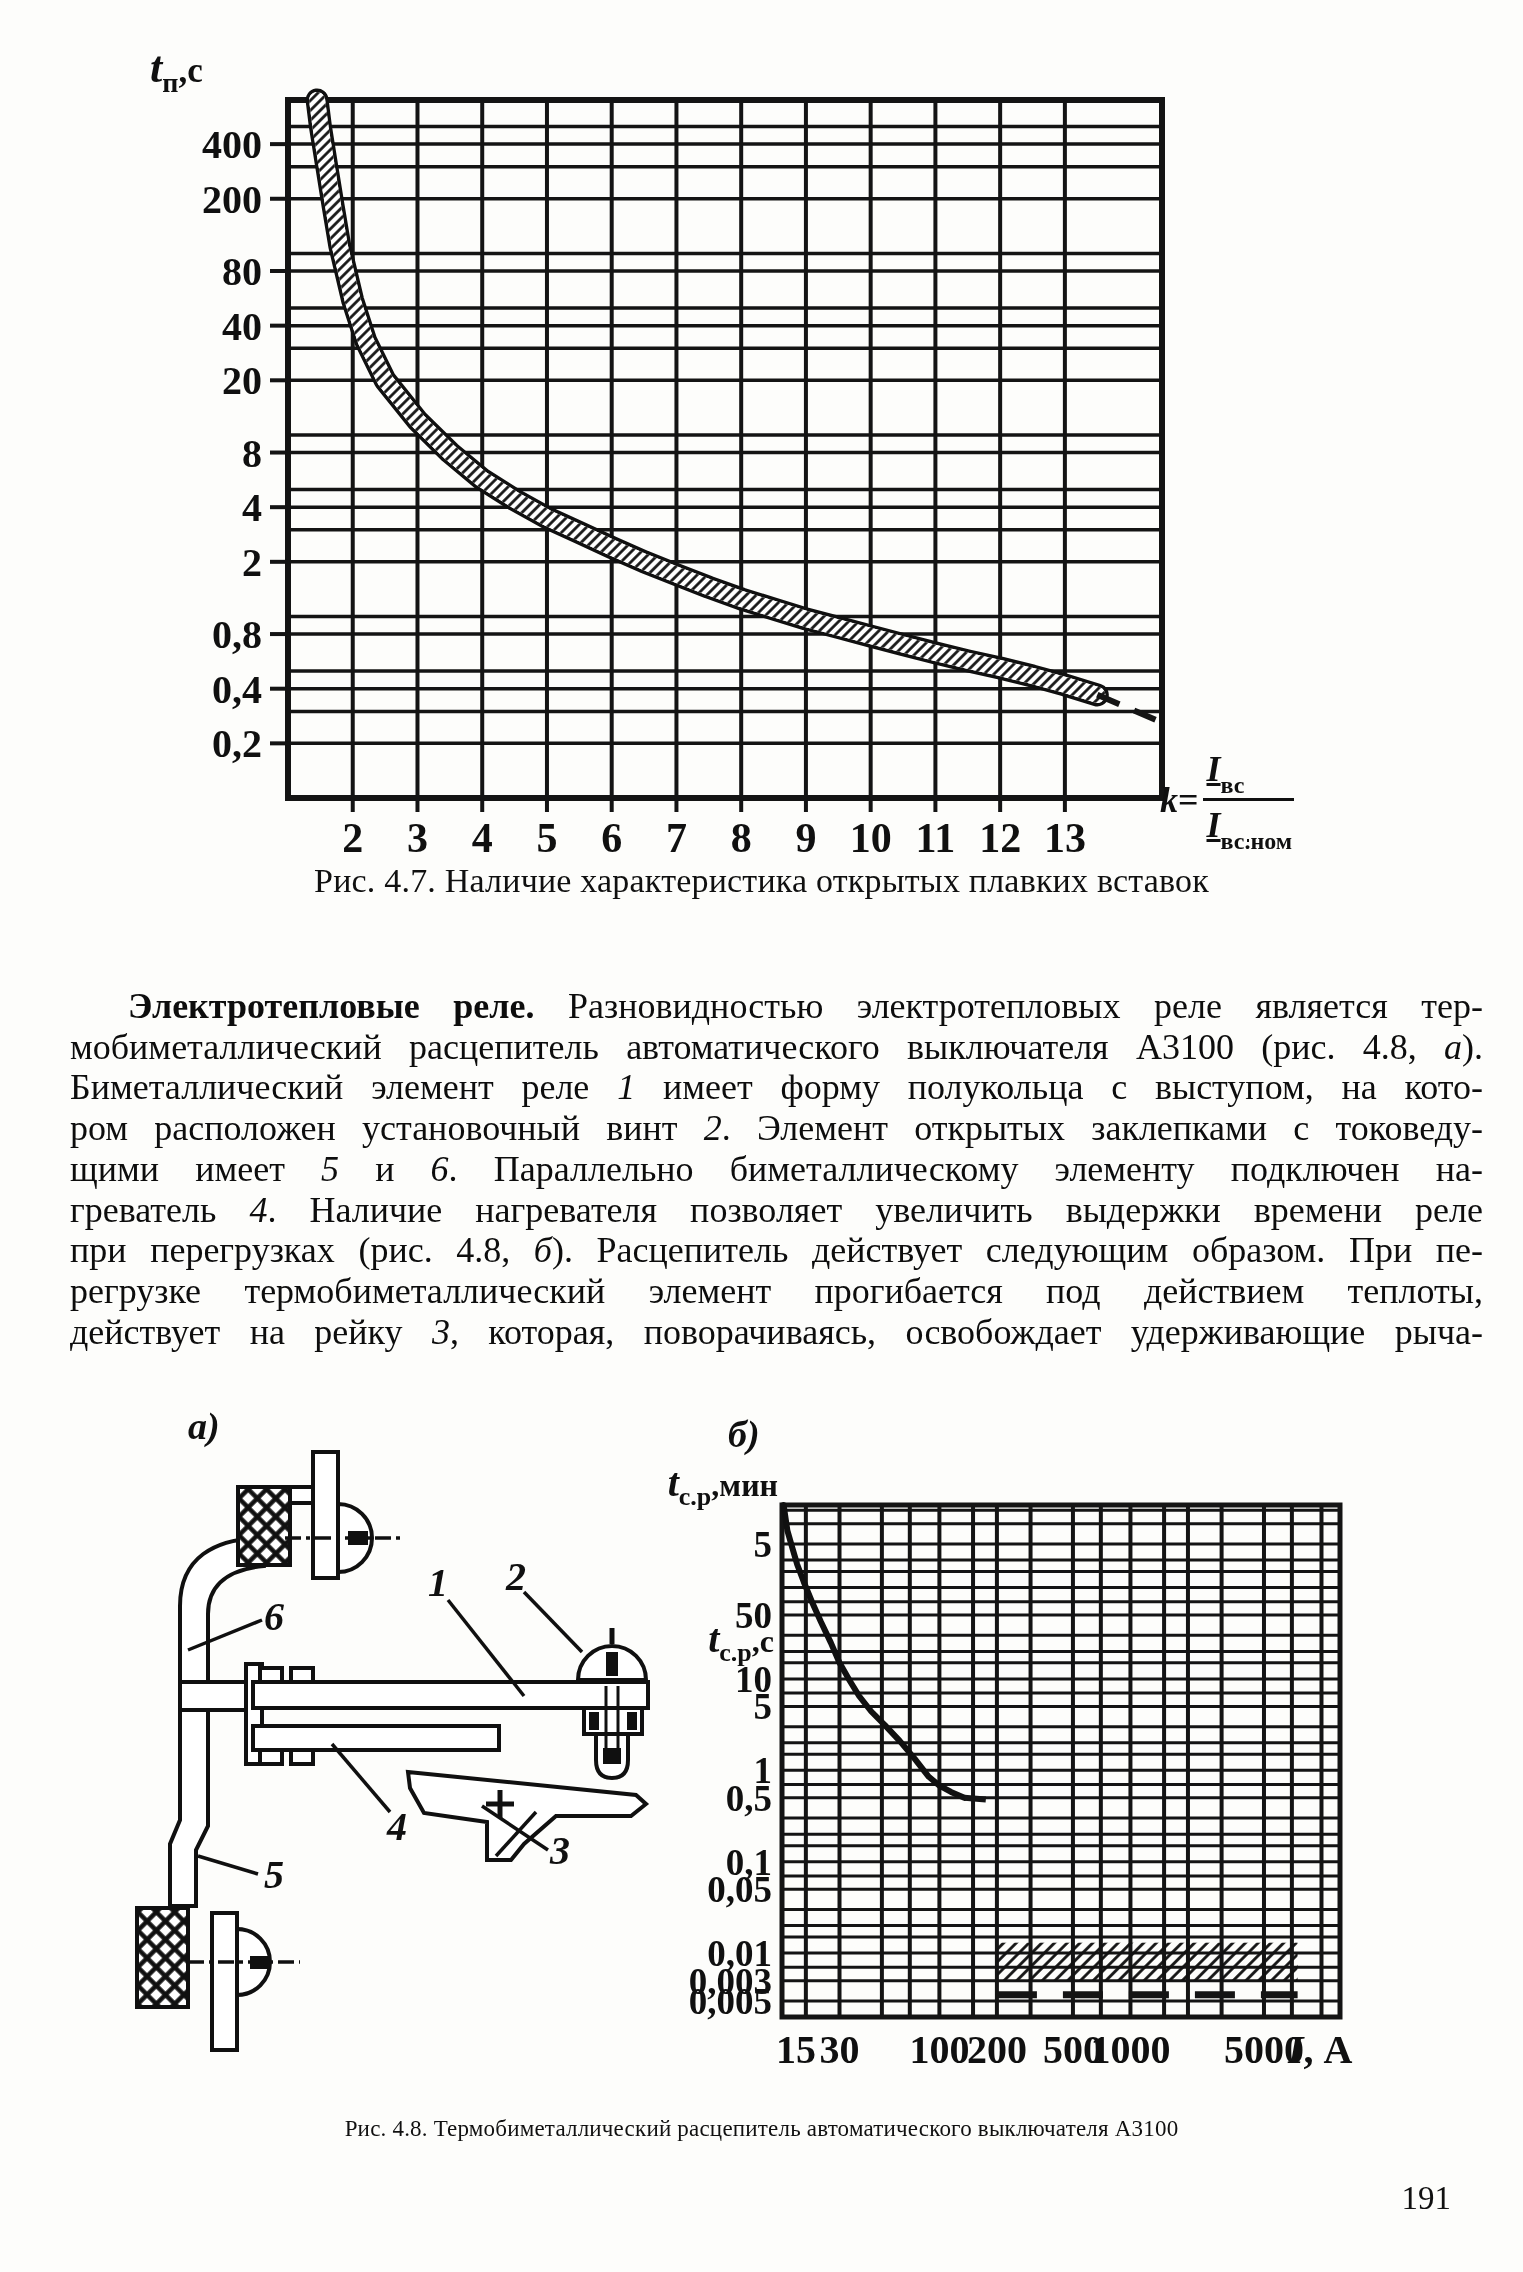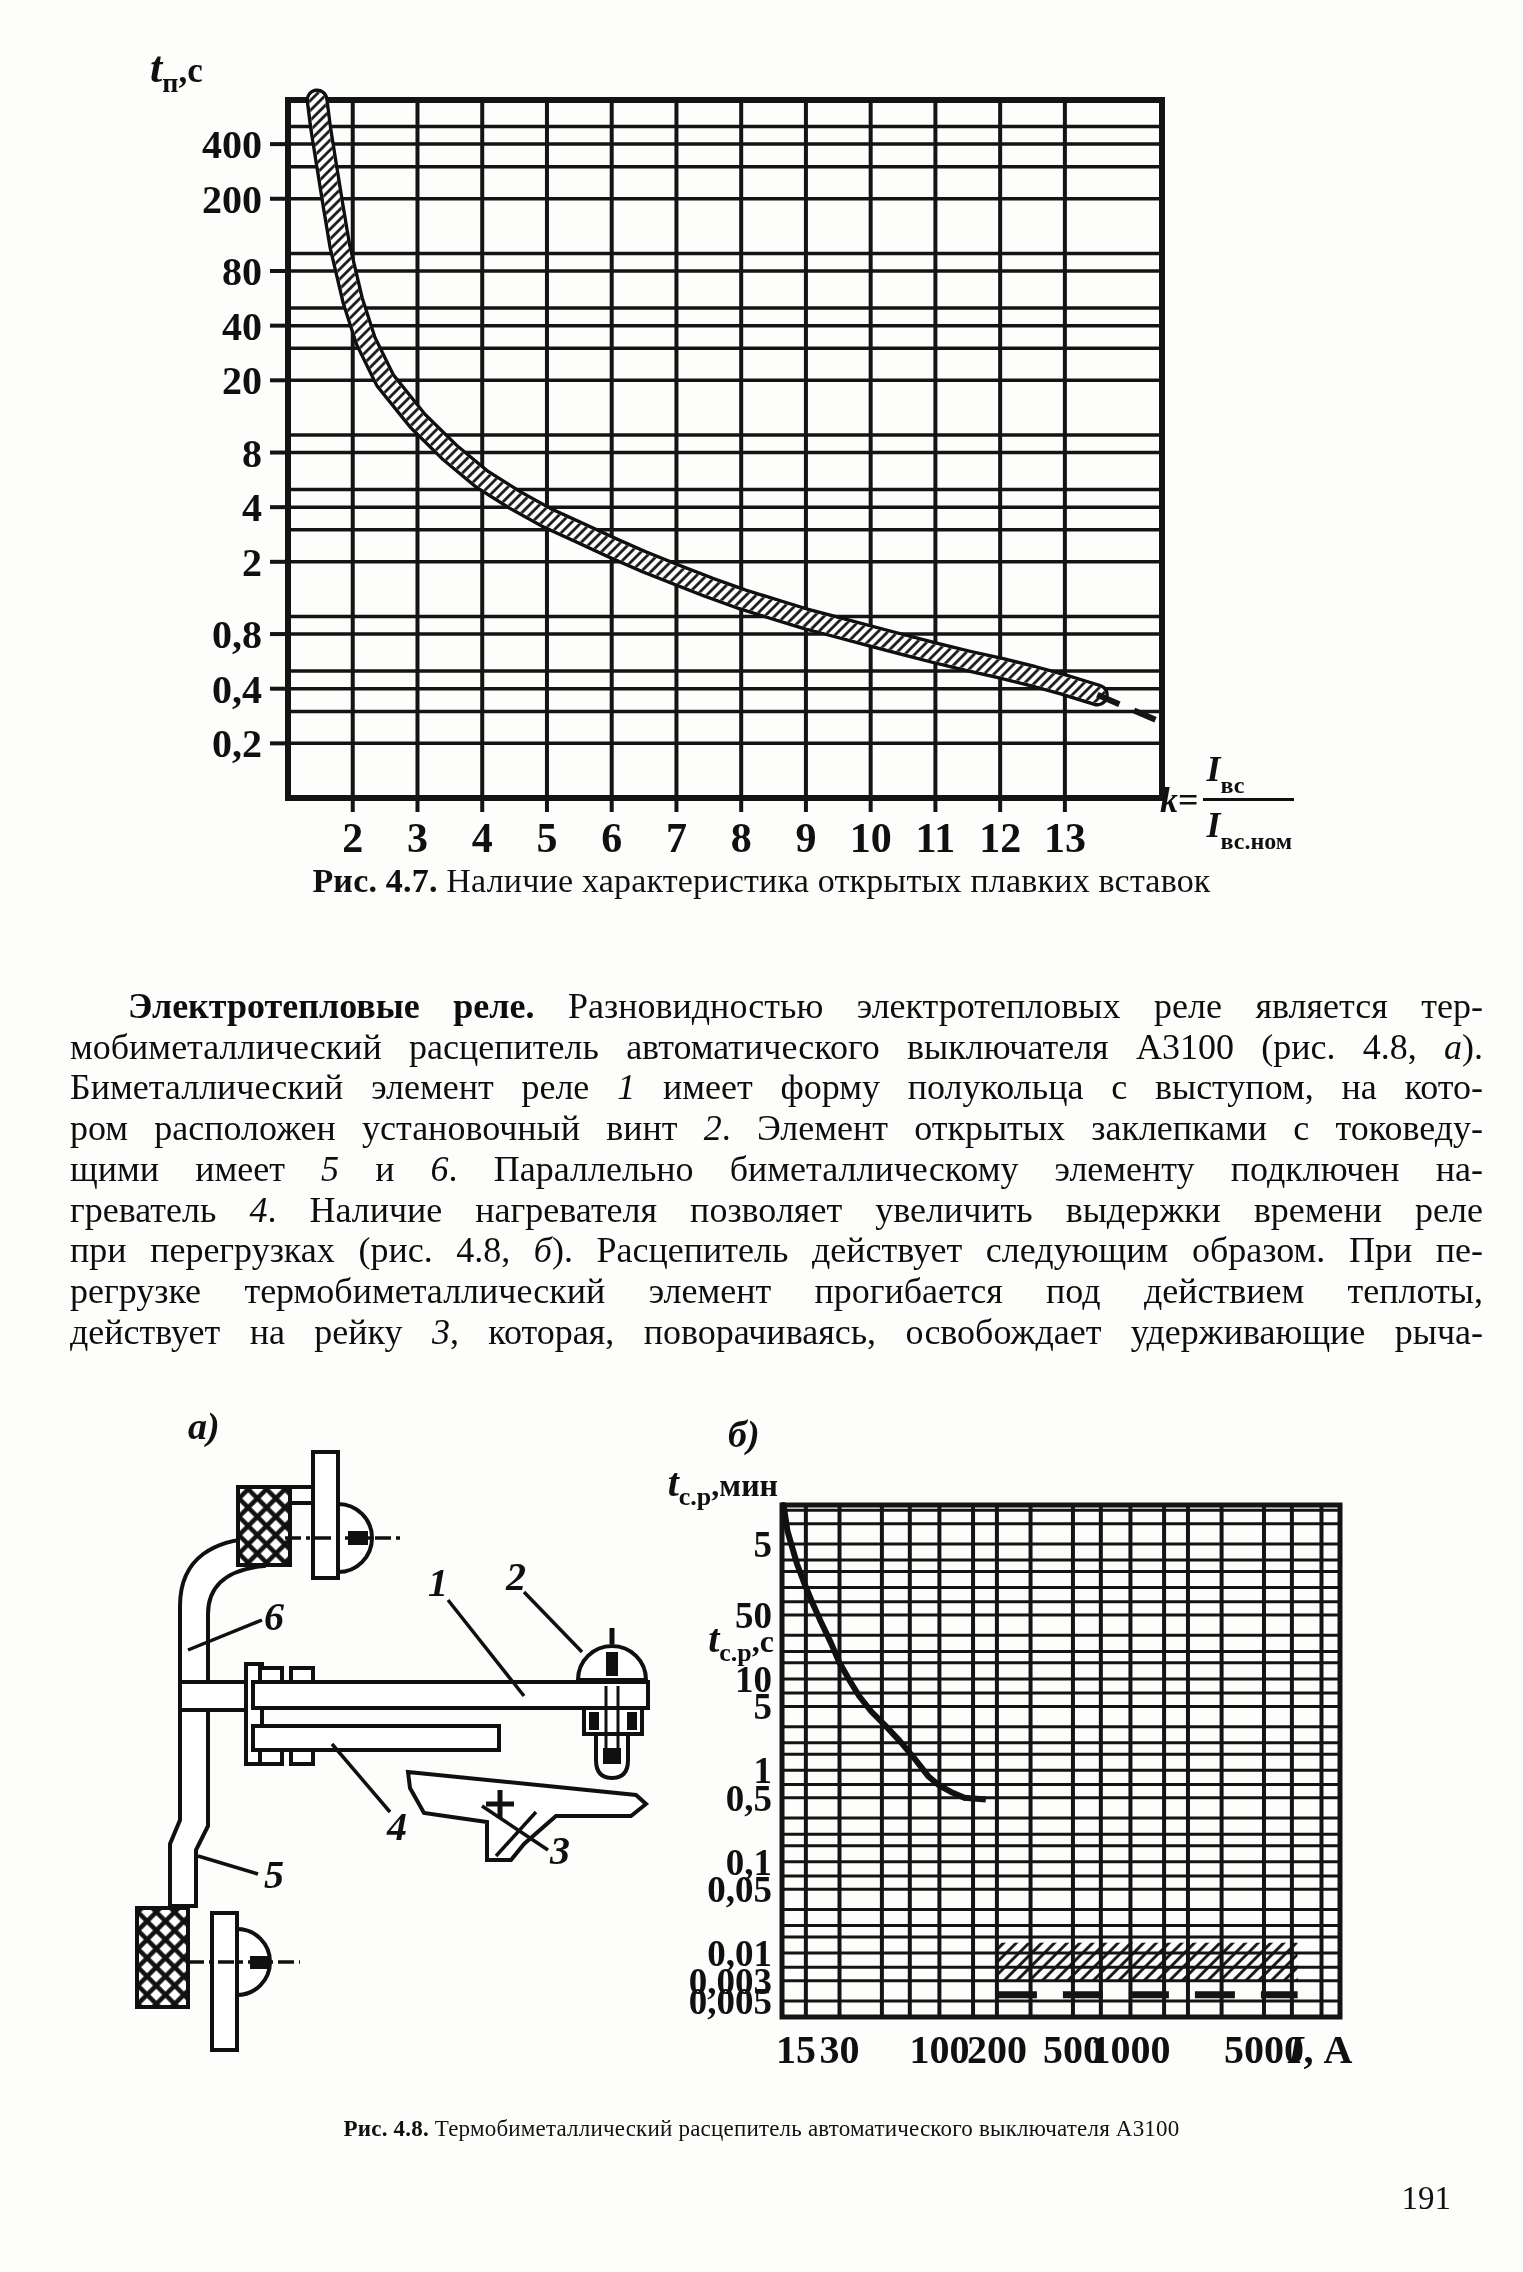--- a/index.html
+++ b/index.html
@@ -2,32 +2,32 @@
 <html><head>
 <meta charset="utf-8">
 <style>
   html,body{margin:0;padding:0;background:#e8e8e4;}
   .page{position:relative;width:1523px;height:2272px;background:#fdfdfb;margin:0 auto;
         font-family:"Liberation Serif",serif;color:#101010;overflow:hidden;}
   svg{position:absolute;}
   svg text{font-family:"Liberation Serif",serif;fill:#101010;}
   .caption{position:absolute;left:0;width:1523px;text-align:center;font-size:34px;
            letter-spacing:0.2px;color:#101010;}
-  .caption .capb{font-weight:700;margin-top:40px;}
+  .caption .capb{font-weight:400;margin-top:40px;}
   .bodytext{position:absolute;left:70px;top:986px;width:1413px;font-size:36px;
             line-height:40.7px;color:#0d0d0d;}
   .bodytext .tline{text-align:justify;text-align-last:justify;white-space:normal;}
   .bodytext .tline.first{text-indent:58px;}
   .bodytext .b{font-weight:700;}
   .bodytext .i{font-style:italic;}
   .figletter{position:absolute;font-size:38px;font-style:italic;font-weight:700;}
   .formula{position:absolute;left:1160px;top:748px;display:flex;align-items:center;
            font-size:36px;font-weight:700;}
   .formula .it{font-style:italic;}
-  .frac{display:inline-block;margin-left:4px;}
+  .frac{display:inline-block;margin-left:4px;text-decoration:underline;}
   .frac .num{display:block;border-bottom:3px solid #101010;padding:0 38px 3px 4px;}
   .frac .den{display:block;padding:3px 2px 0 4px;}
   .formula sub{font-size:24px;font-style:normal;position:relative;bottom:-4px;}
   .pagenum{position:absolute;right:72px;top:2180px;font-size:33px;color:#101010;text-align:center;}
 </style>
 </head>
 <body>
 
 <div class="page">
 

